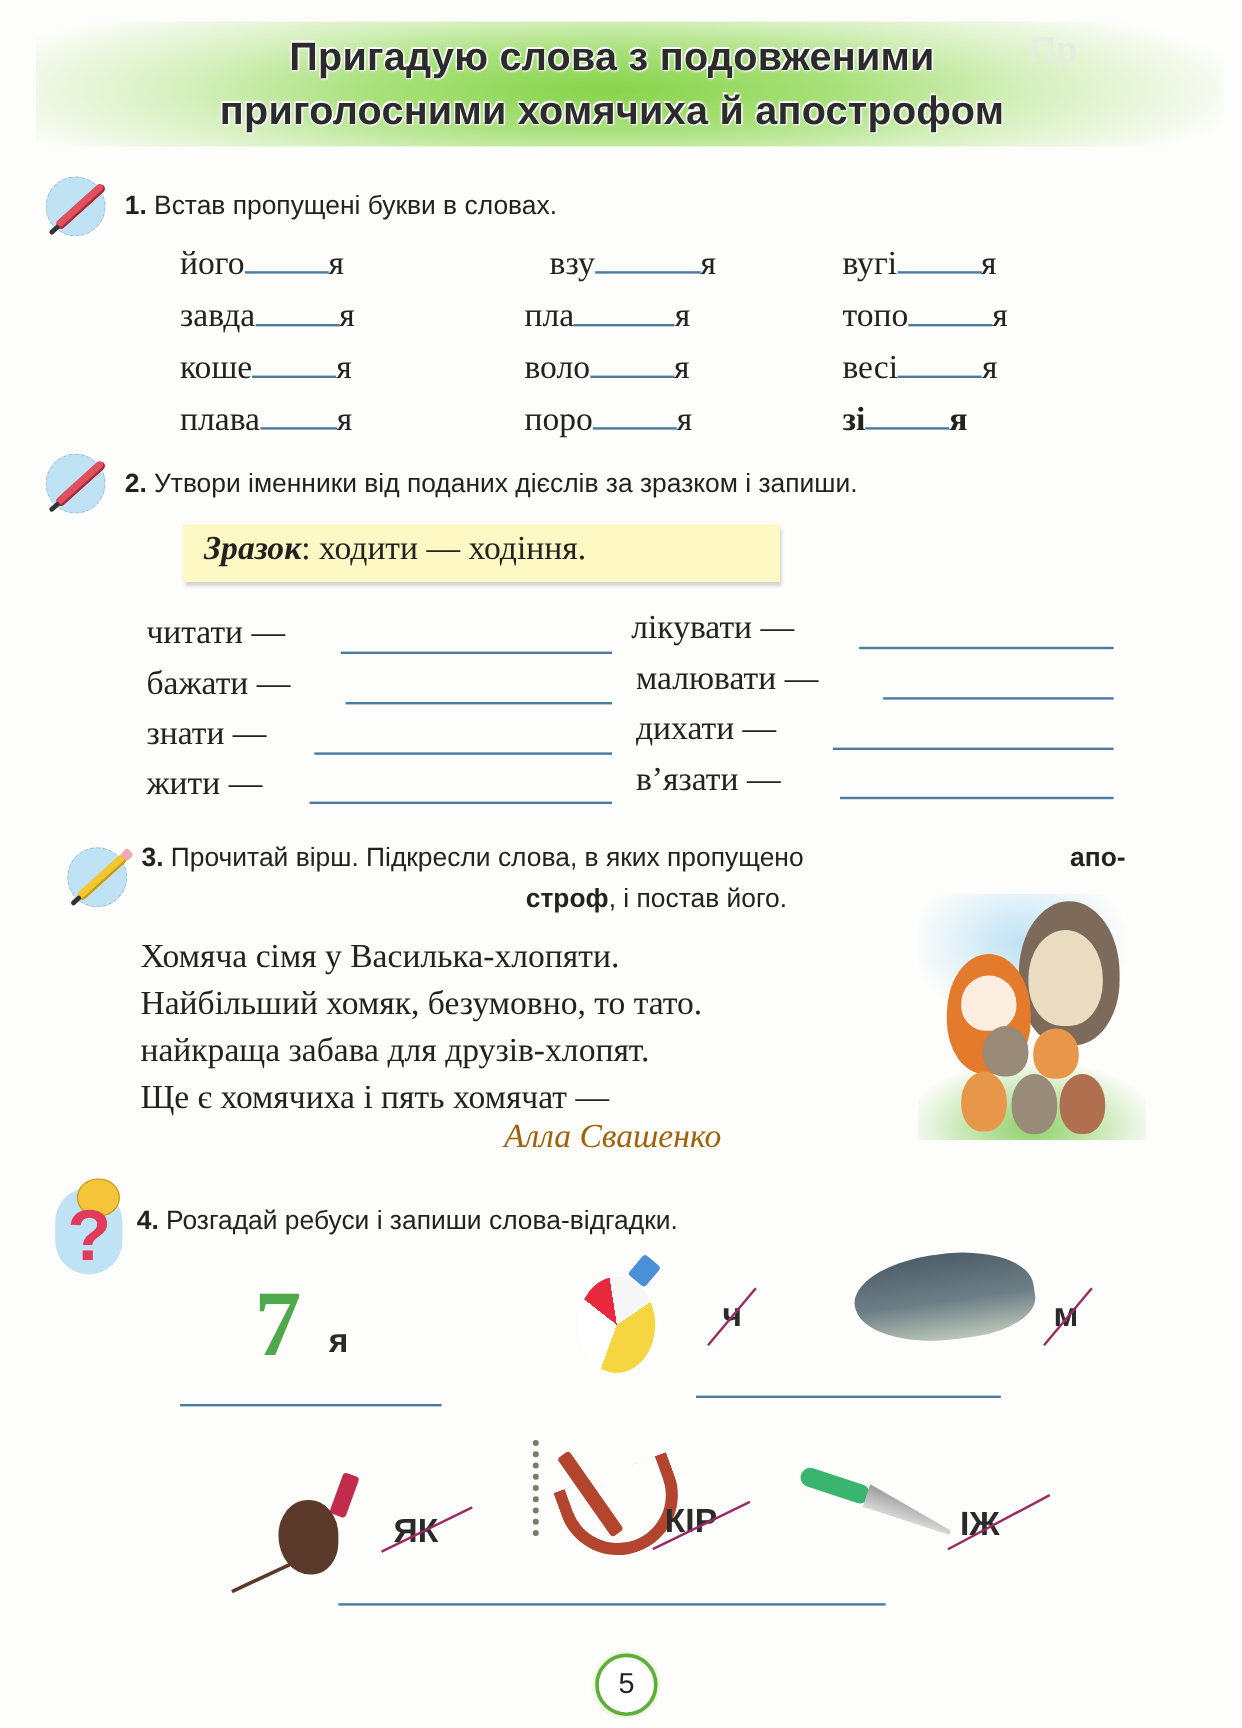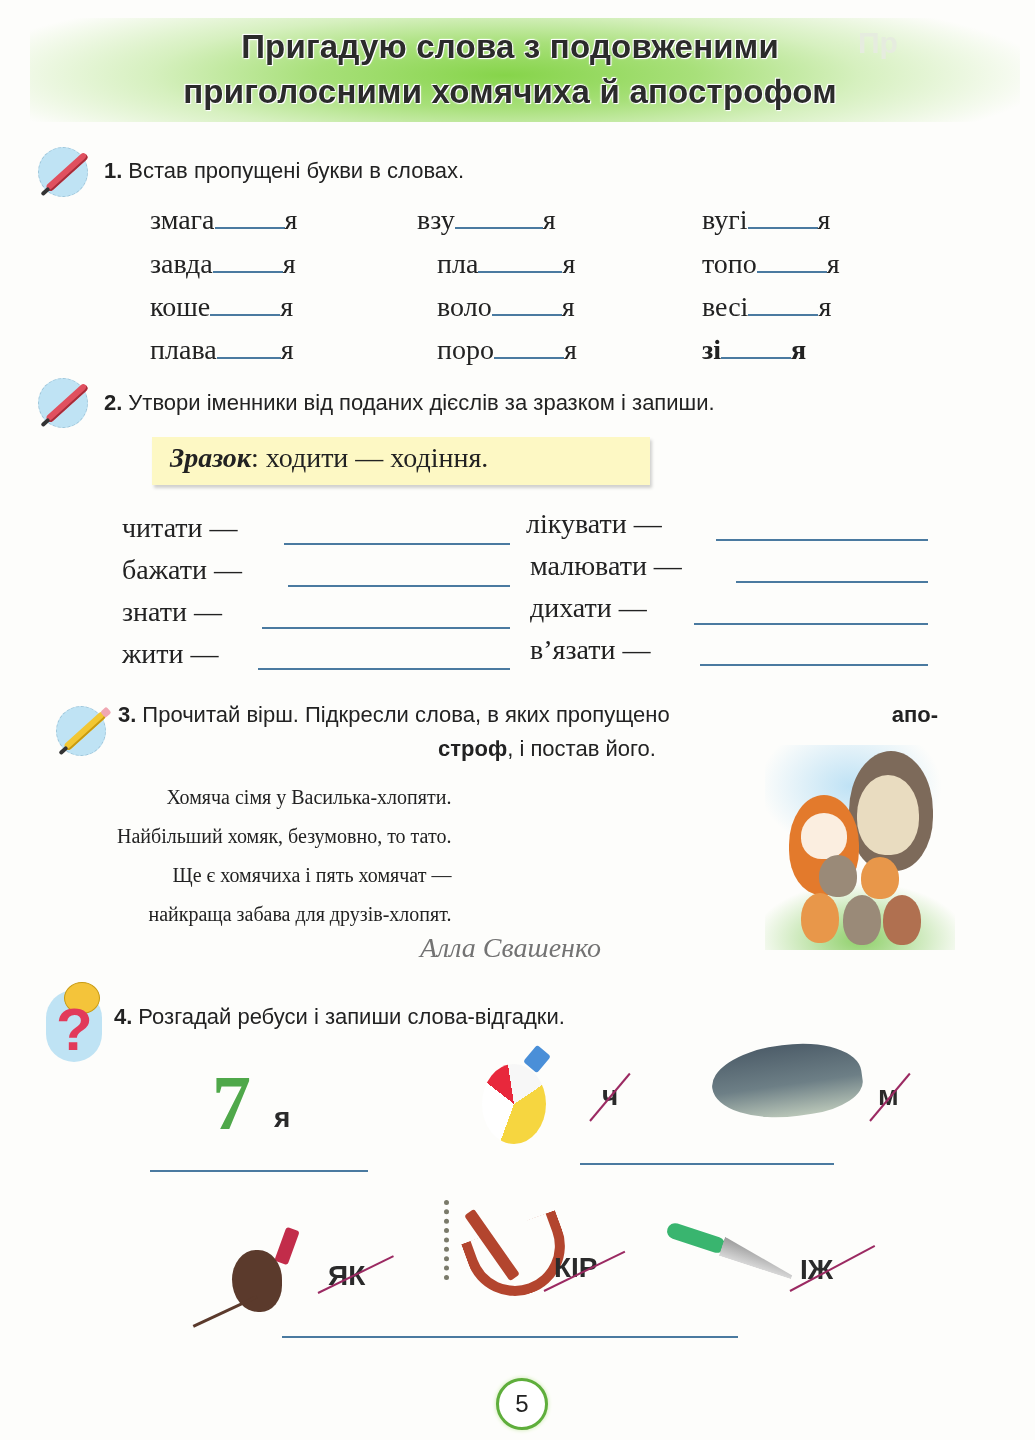--- a/index.html
+++ b/index.html
@@ -70,22 +70,22 @@
     left: 152px; top: 437px; width: 498px; height: 48px;
     background: #fdf8c4;
     box-shadow: 2px 3px 3px rgba(0,0,0,0.18);
   }
   .sample-text { left: 170px; top: 442px; font-family: "Liberation Serif", serif; font-size: 28px; color: #222; }
   .sample-text .it { font-style: italic; font-weight: bold; }
 
   .verb { font-family: "Liberation Serif", serif; font-size: 28px; color: #222; }
   .line { height: 0; border-bottom: 2px solid #4a7aa0; }
 
-  .poem { left: 117px; top: 778px; font-family: "Liberation Serif", serif; font-size: 20px; line-height: 39px; color: #222; text-align: right; }
-  .author { left: 420px; top: 932px; font-family: "Liberation Serif", serif; font-style: italic; font-size: 28px; color: #737373; }
+  .poem { left: 117px; top: 778px; font-family: "Liberation Serif", serif; font-size: 28px; line-height: 39px; color: #222; }
+  .author { left: 420px; top: 932px; font-family: "Liberation Serif", serif; font-style: italic; font-size: 28px; color: #a16207; }
 
   
   .hamsters {
     left: 765px; top: 745px; width: 190px; height: 205px;
     background: radial-gradient(ellipse 60% 40% at 45% 20%, #bfe2f5 0%, rgba(255,255,255,0) 80%),
                 radial-gradient(ellipse 70% 35% at 50% 95%, #8fd06a 0%, rgba(255,255,255,0) 80%);
   }
   .h { position: absolute; border-radius: 50% 50% 45% 45%; }
 
   .seven { left: 212px; top: 1058px; font-family: "Liberation Serif", serif; font-weight: bold; font-size: 78px; color: #4fa84a; }
@@ -133,26 +133,26 @@
   <div>приголосними хомячиха й апострофом</div>
 </div>
 
 <div class="abs pen-icon" style="left:38px;top:147px;">
     <div class="pen"></div>
   </div>
 <div class="abs task-text" style="left:104px;top:154px;">
   <span class="task-num">1.</span><span>Встав пропущені букви в словах.</span>
 </div>
 
-<div class="abs word" style="left:150px;top:204px;"><span>змага</span><span class="blank" style="width:70px"></span><span>я</span></div>
+<div class="abs word" style="left:150px;top:204px;"><span>його</span><span class="blank" style="width:70px"></span><span>я</span></div>
 <div class="abs word" style="left:150px;top:248px;text-align:center;"><span>завда</span><span class="blank" style="width:70px"></span><span>я</span></div>
 <div class="abs word" style="left:150px;top:291px;"><span>коше</span><span class="blank" style="width:70px"></span><span>я</span></div>
 <div class="abs word" style="left:150px;top:334px;"><span>плава</span><span class="blank" style="width:64px"></span><span>я</span></div>
 
-<div class="abs word" style="left:417px;top:204px;"><span>взу</span><span class="blank" style="width:88px"></span><span>я</span></div>
+<div class="abs word" style="left:458px;top:204px;"><span>взу</span><span class="blank" style="width:88px"></span><span>я</span></div>
 <div class="abs word" style="left:437px;top:248px;"><span>пла</span><span class="blank" style="width:84px"></span><span>я</span></div>
 <div class="abs word" style="left:437px;top:291px;"><span>воло</span><span class="blank" style="width:70px"></span><span>я</span></div>
 <div class="abs word" style="left:437px;top:334px;"><span>поро</span><span class="blank" style="width:70px"></span><span>я</span></div>
 
 <div class="abs word" style="left:702px;top:204px;text-align:center;"><span>вугі</span><span class="blank" style="width:70px"></span><span>я</span></div>
 <div class="abs word" style="left:702px;top:248px;"><span>топо</span><span class="blank" style="width:70px"></span><span>я</span></div>
 <div class="abs word" style="left:702px;top:291px;"><span>весі</span><span class="blank" style="width:70px"></span><span>я</span></div>
 <div class="abs word" style="left:702px;top:334px;font-weight:bold;"><span>зі</span><span class="blank" style="width:70px"></span><span>я</span></div>
 
 <div class="abs pen-icon" style="left:38px;top:378px;">
@@ -189,22 +189,22 @@
   <div style="display:flex;justify-content:space-between;">
     <span><span class="task-num">3.</span><span>Прочитай вірш. Підкресли слова, в яких пропущено </span></span>
     <b>апо-</b>
   </div>
   <div style="padding-left:38px;text-align:center;"><b>строф</b><span>, і постав його.</span></div>
 </div>
 
 <div class="abs poem">
   <div>Хомяча сімя у Василька-хлопяти.</div>
   <div>Найбільший хомяк, безумовно, то тато.</div>
+  <div>найкраща забава для друзів-хлопят.</div>
   <div>Ще є хомячиха і пять хомячат —</div>
-  <div>найкраща забава для друзів-хлопят.</div>
 </div>
 <div class="abs author">Алла Свашенко</div>
 
 <div class="abs hamsters">
   <div class="h" style="left:84px;top:6px;width:84px;height:120px;background:#7d6a5a;"></div>
   <div class="h" style="left:92px;top:30px;width:62px;height:80px;background:#e9dcc0;"></div>
   <div class="h" style="left:24px;top:50px;width:70px;height:100px;background:#e37a2c;"></div>
   <div class="h" style="left:36px;top:68px;width:46px;height:46px;background:#fbeee0;"></div>
   <div class="h" style="left:54px;top:110px;width:38px;height:42px;background:#9a8a78;"></div>
   <div class="h" style="left:96px;top:112px;width:38px;height:42px;background:#e8974a;"></div>

